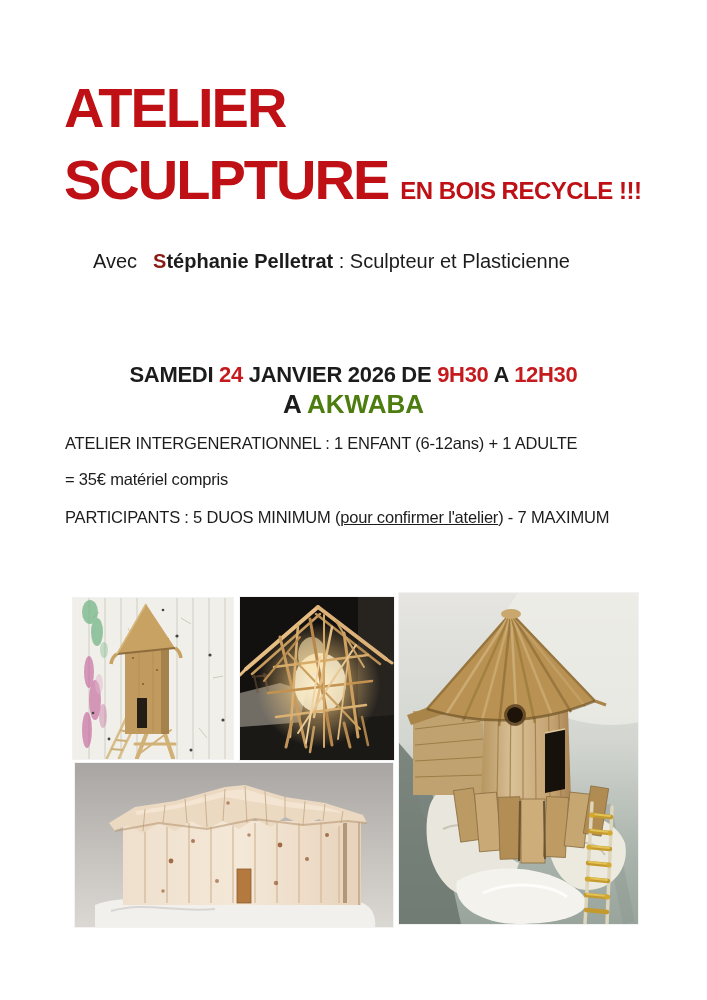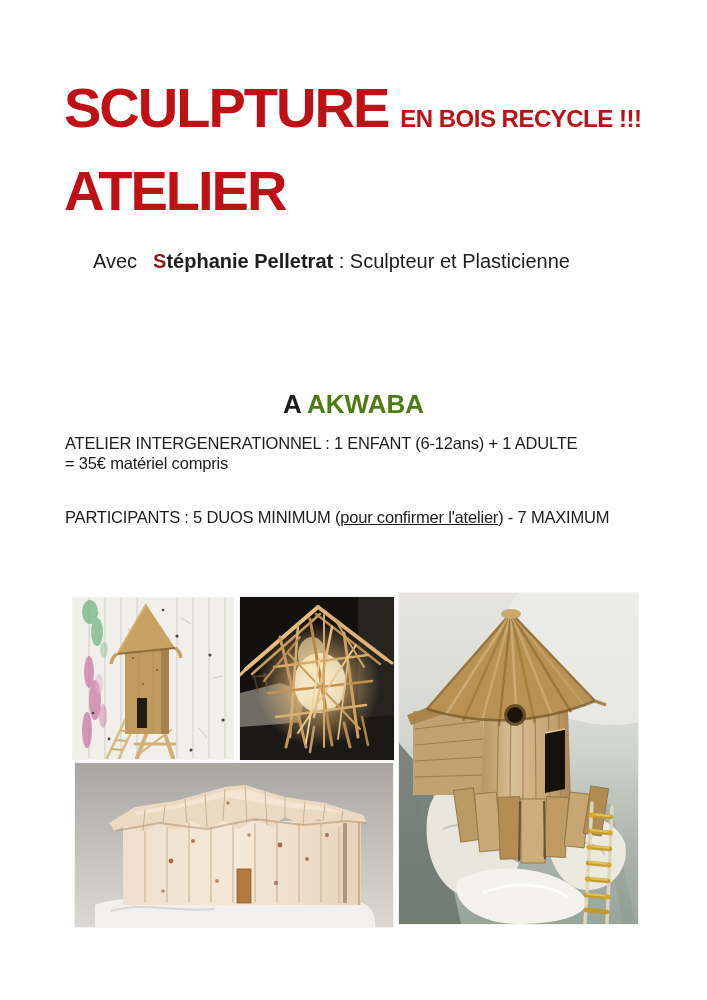--- a/index.html
+++ b/index.html
@@ -20,43 +20,44 @@
   .theme .label{font-weight:bold;color:#8b1a12;margin-right:6px;}
   
   .schedule{position:absolute;left:0;top:362px;width:707px;text-align:center;
             font-size:22px;font-weight:bold;letter-spacing:-0.3px;white-space:nowrap;}
   .schedule .red{color:#c51b1e;}
   .location{position:absolute;left:0;top:389px;width:707px;text-align:center;
             font-size:26px;font-weight:bold;white-space:nowrap;}
   .location .red{color:#4d7c0f;}
   
   .detail{position:absolute;left:65px;font-size:16.5px;letter-spacing:-0.2px;white-space:nowrap;}
-  .d1{top:434px;} .d2{top:454px;} .d3{top:508px;} .d4{top:544px;}
+  .d1{top:434px;} .d2{top:470px;} .d3{top:508px;} .d4{top:544px;}
   .underlined{text-decoration:underline;}
   
   .photo{position:absolute;box-shadow:0 0 0 1px rgba(0,0,0,0.05);}
   .photo svg{display:block;}
   .p1{left:73px;top:598px;width:160px;height:161px;}
   .p2{left:240px;top:597px;width:154px;height:163px;}
   .p3{left:399px;top:593px;width:239px;height:331px;}
   .p4{left:75px;top:763px;width:318px;height:164px;}
 </style>
 </head>
 <body>
 
 <div class="page">
 
   <div class="title">
+    <div class="title-line">ATELIER</div>
     <div class="title-line"><span>SCULPTURE</span><span class="title-suffix">EN BOIS RECYCLE !!!</span></div>
-    <div class="title-line">ATELIER</div>
   </div>
 
   <div class="byline"><span>Avec</span><span class="name"><span class="initial">S</span><span>téphanie Pelletrat</span></span><span> : </span><span>Sculpteur et Plasticienne</span></div>
 
 
+  <div class="schedule"><span>SAMEDI </span><span class="red">24</span><span> JANVIER 2026 DE </span><span class="red">9H30</span><span> A </span><span class="red">12H30</span></div>
   <div class="location"><span>A </span><span class="red">AKWABA</span></div>
 
   <div class="detail d1">ATELIER INTERGENERATIONNEL : 1 ENFANT (6-12ans) + 1 ADULTE</div>
   <div class="detail d2">= 35€ matériel compris</div>
   <div class="detail d3"><span>PARTICIPANTS : 5 DUOS MINIMUM (</span><span class="underlined">pour confirmer l'atelier</span><span>) - 7 MAXIMUM</span></div>
 
   <figure class="photo p1" style="margin:0" aria-label="Tall wooden house sculpture on a trestle with a small ladder, white painted plank background with green and pink paint">
     <svg width="160" height="161" viewBox="0 0 160 161">
       <rect width="160" height="161" fill="#f1efe9"></rect>
       <g stroke="#d6d3ca" stroke-width="1.2">

